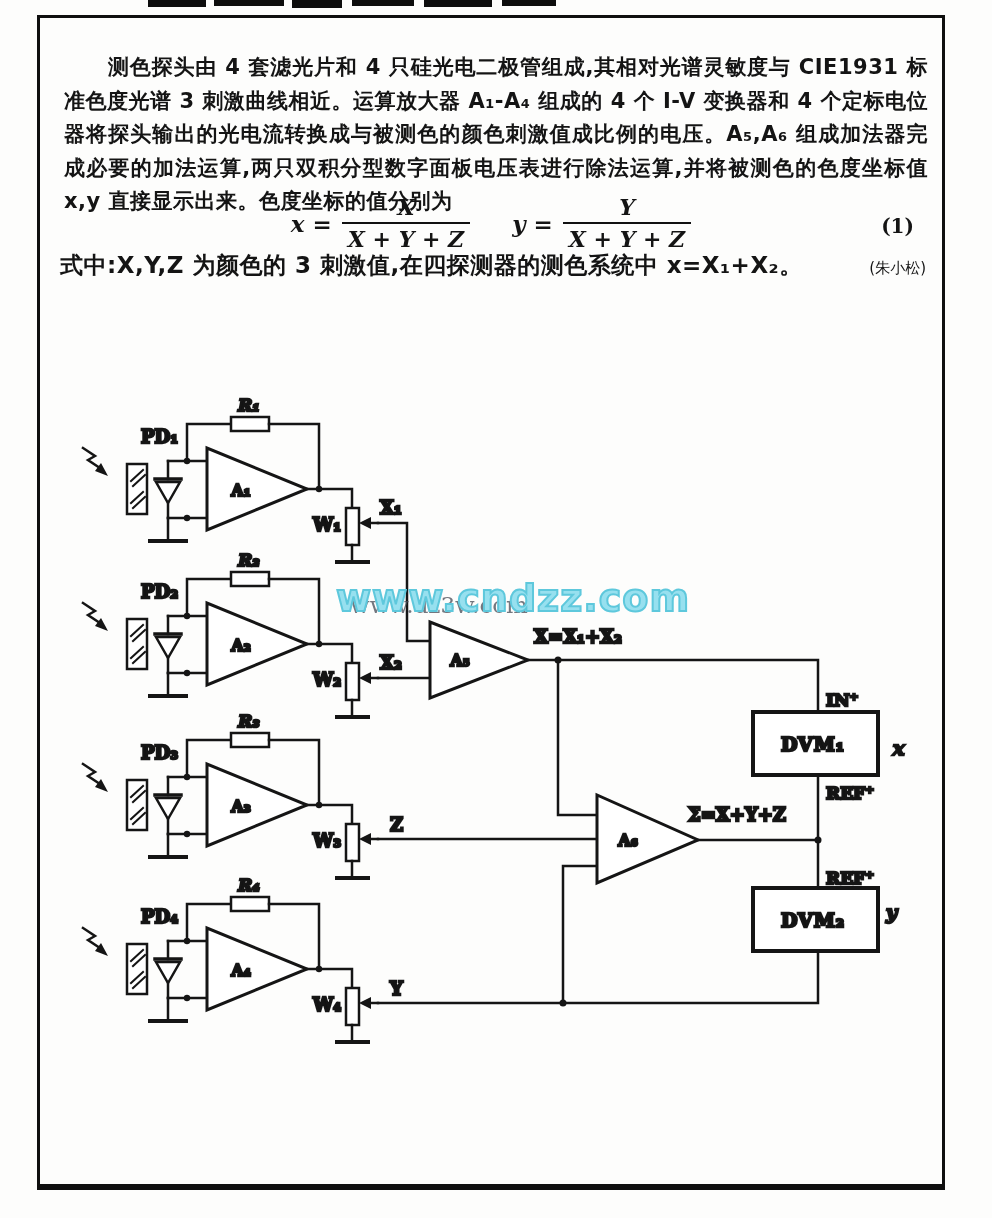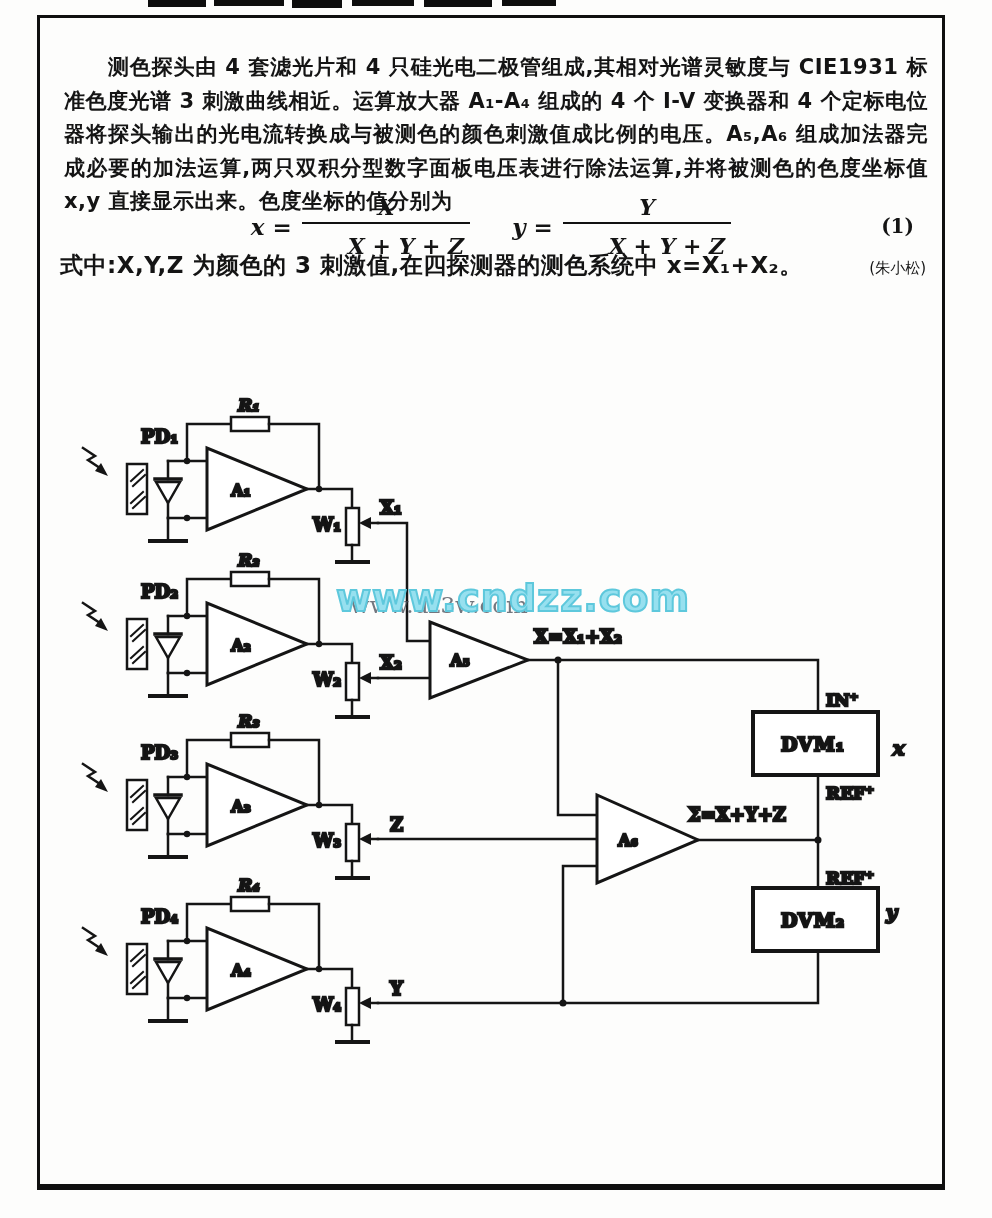--- a/index.html
+++ b/index.html
@@ -9,21 +9,21 @@
   .frame{position:absolute;left:37px;top:15px;width:902px;height:1166px;
          border:3px solid #0f0f0f;border-bottom-width:6px;}
   .p1{position:absolute;left:24px;top:12px;width:864px;font-size:21px;line-height:33.5px;
       font-weight:700;text-align:justify;text-indent:44px;letter-spacing:.5px;}
   .formula-row{position:absolute;left:0;top:176px;width:100%;display:flex;
                justify-content:center;align-items:center;gap:42px;
                font-family:"DejaVu Serif","Liberation Serif",serif;}
   .eq-group{display:flex;align-items:center;gap:10px;font-size:23px;font-style:italic;font-weight:700;}
   .frac{display:inline-block;text-align:center;font-size:22px;}
   .frac .num{display:block;padding:0 6px 2px 6px;border-bottom:2.5px solid #111;}
-  .frac .den{display:block;padding:9px 6px 0 6px;margin-left:40px;}
+  .frac .den{display:block;padding:2px 6px 0 6px;}
   .eq-number{position:absolute;right:28px;top:196px;font-size:20px;font-weight:700;
              font-family:"DejaVu Serif","Liberation Serif",serif;}
   .p2row{position:absolute;left:20px;top:232px;width:866px;display:flex;
          justify-content:space-between;align-items:baseline;}
   .p2{font-size:23px;font-weight:700;letter-spacing:.5px;}
   .author{font-size:15px;font-weight:400;white-space:nowrap;}
   svg.schematic{position:absolute;left:0;top:0;}
   .wm-main{position:absolute;left:336px;top:576px;font-size:38px;font-weight:700;
            color:#97e0ef;-webkit-text-stroke:2px #5ec8dc;letter-spacing:1px;white-space:nowrap;
            font-family:"DejaVu Sans",sans-serif;}

